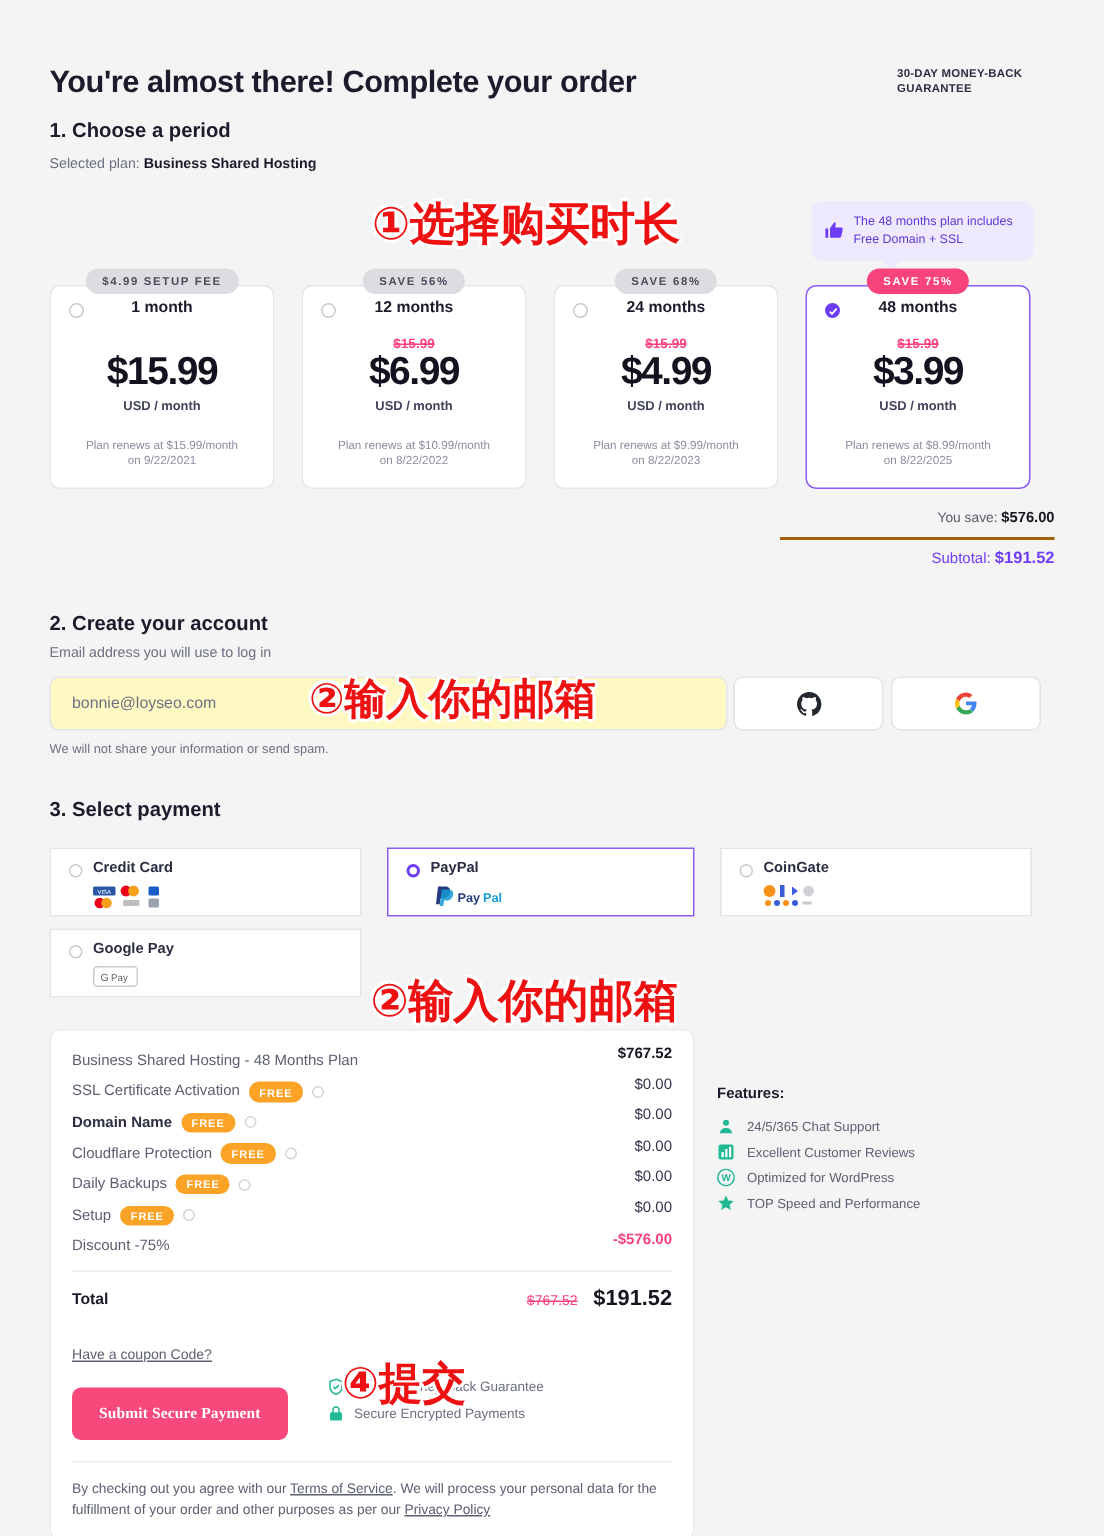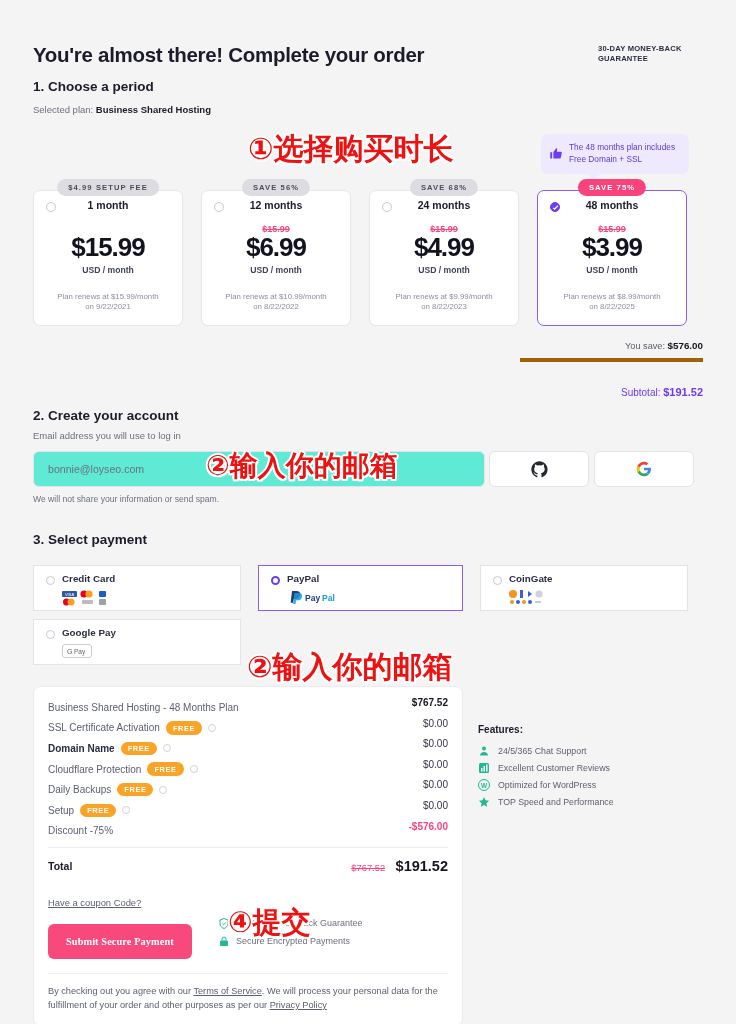--- a/index.html
+++ b/index.html
@@ -88,28 +88,28 @@
     content: ""; position: absolute; left: 46px; bottom: -6px;
     border-left: 7px solid transparent; border-right: 7px solid transparent;
     border-top: 7px solid #eee9fd;
   }
 
   
   .subtotals { position: absolute; left: 520px; top: 340px; width: 183px; text-align: right; }
   .save-line { font-size: 9.2px; color: #5a5c6b; padding-bottom: 7px; }
   .save-line b { color: #15151f; font-weight: bold; font-size: 9.8px; }
   .subtotal-line {
-    font-size: 10px; color: #6c3df4; border-top: 4px solid #a16207; padding-top: 24px;
+    font-size: 10px; color: #6c3df4; border-top: 2px solid #a16207; padding-top: 6px;
   }
   .subtotal-line b { font-weight: bold; font-size: 11px; }
 
   
   .email-input {
     position: absolute; left: 33px; top: 451px; width: 452px; height: 36px;
-    background: #5eead4; border: 1px solid #e3e3e8; border-radius: 6px;
+    background: #fef9c3; border: 1px solid #e3e3e8; border-radius: 6px;
     font-size: 10.6px; color: #6d7082; padding: 0 14px;
     font-family: "Liberation Sans", sans-serif;
   }
   .oauth {
     position: absolute; top: 451px; width: 100px; height: 36px;
     background: #fff; border: 1px solid #e3e3e8; border-radius: 6px;
     display: flex; align-items: center; justify-content: center;
   }
   .oauth.gh { left: 489px; }
   .oauth.gg { left: 594px; }

